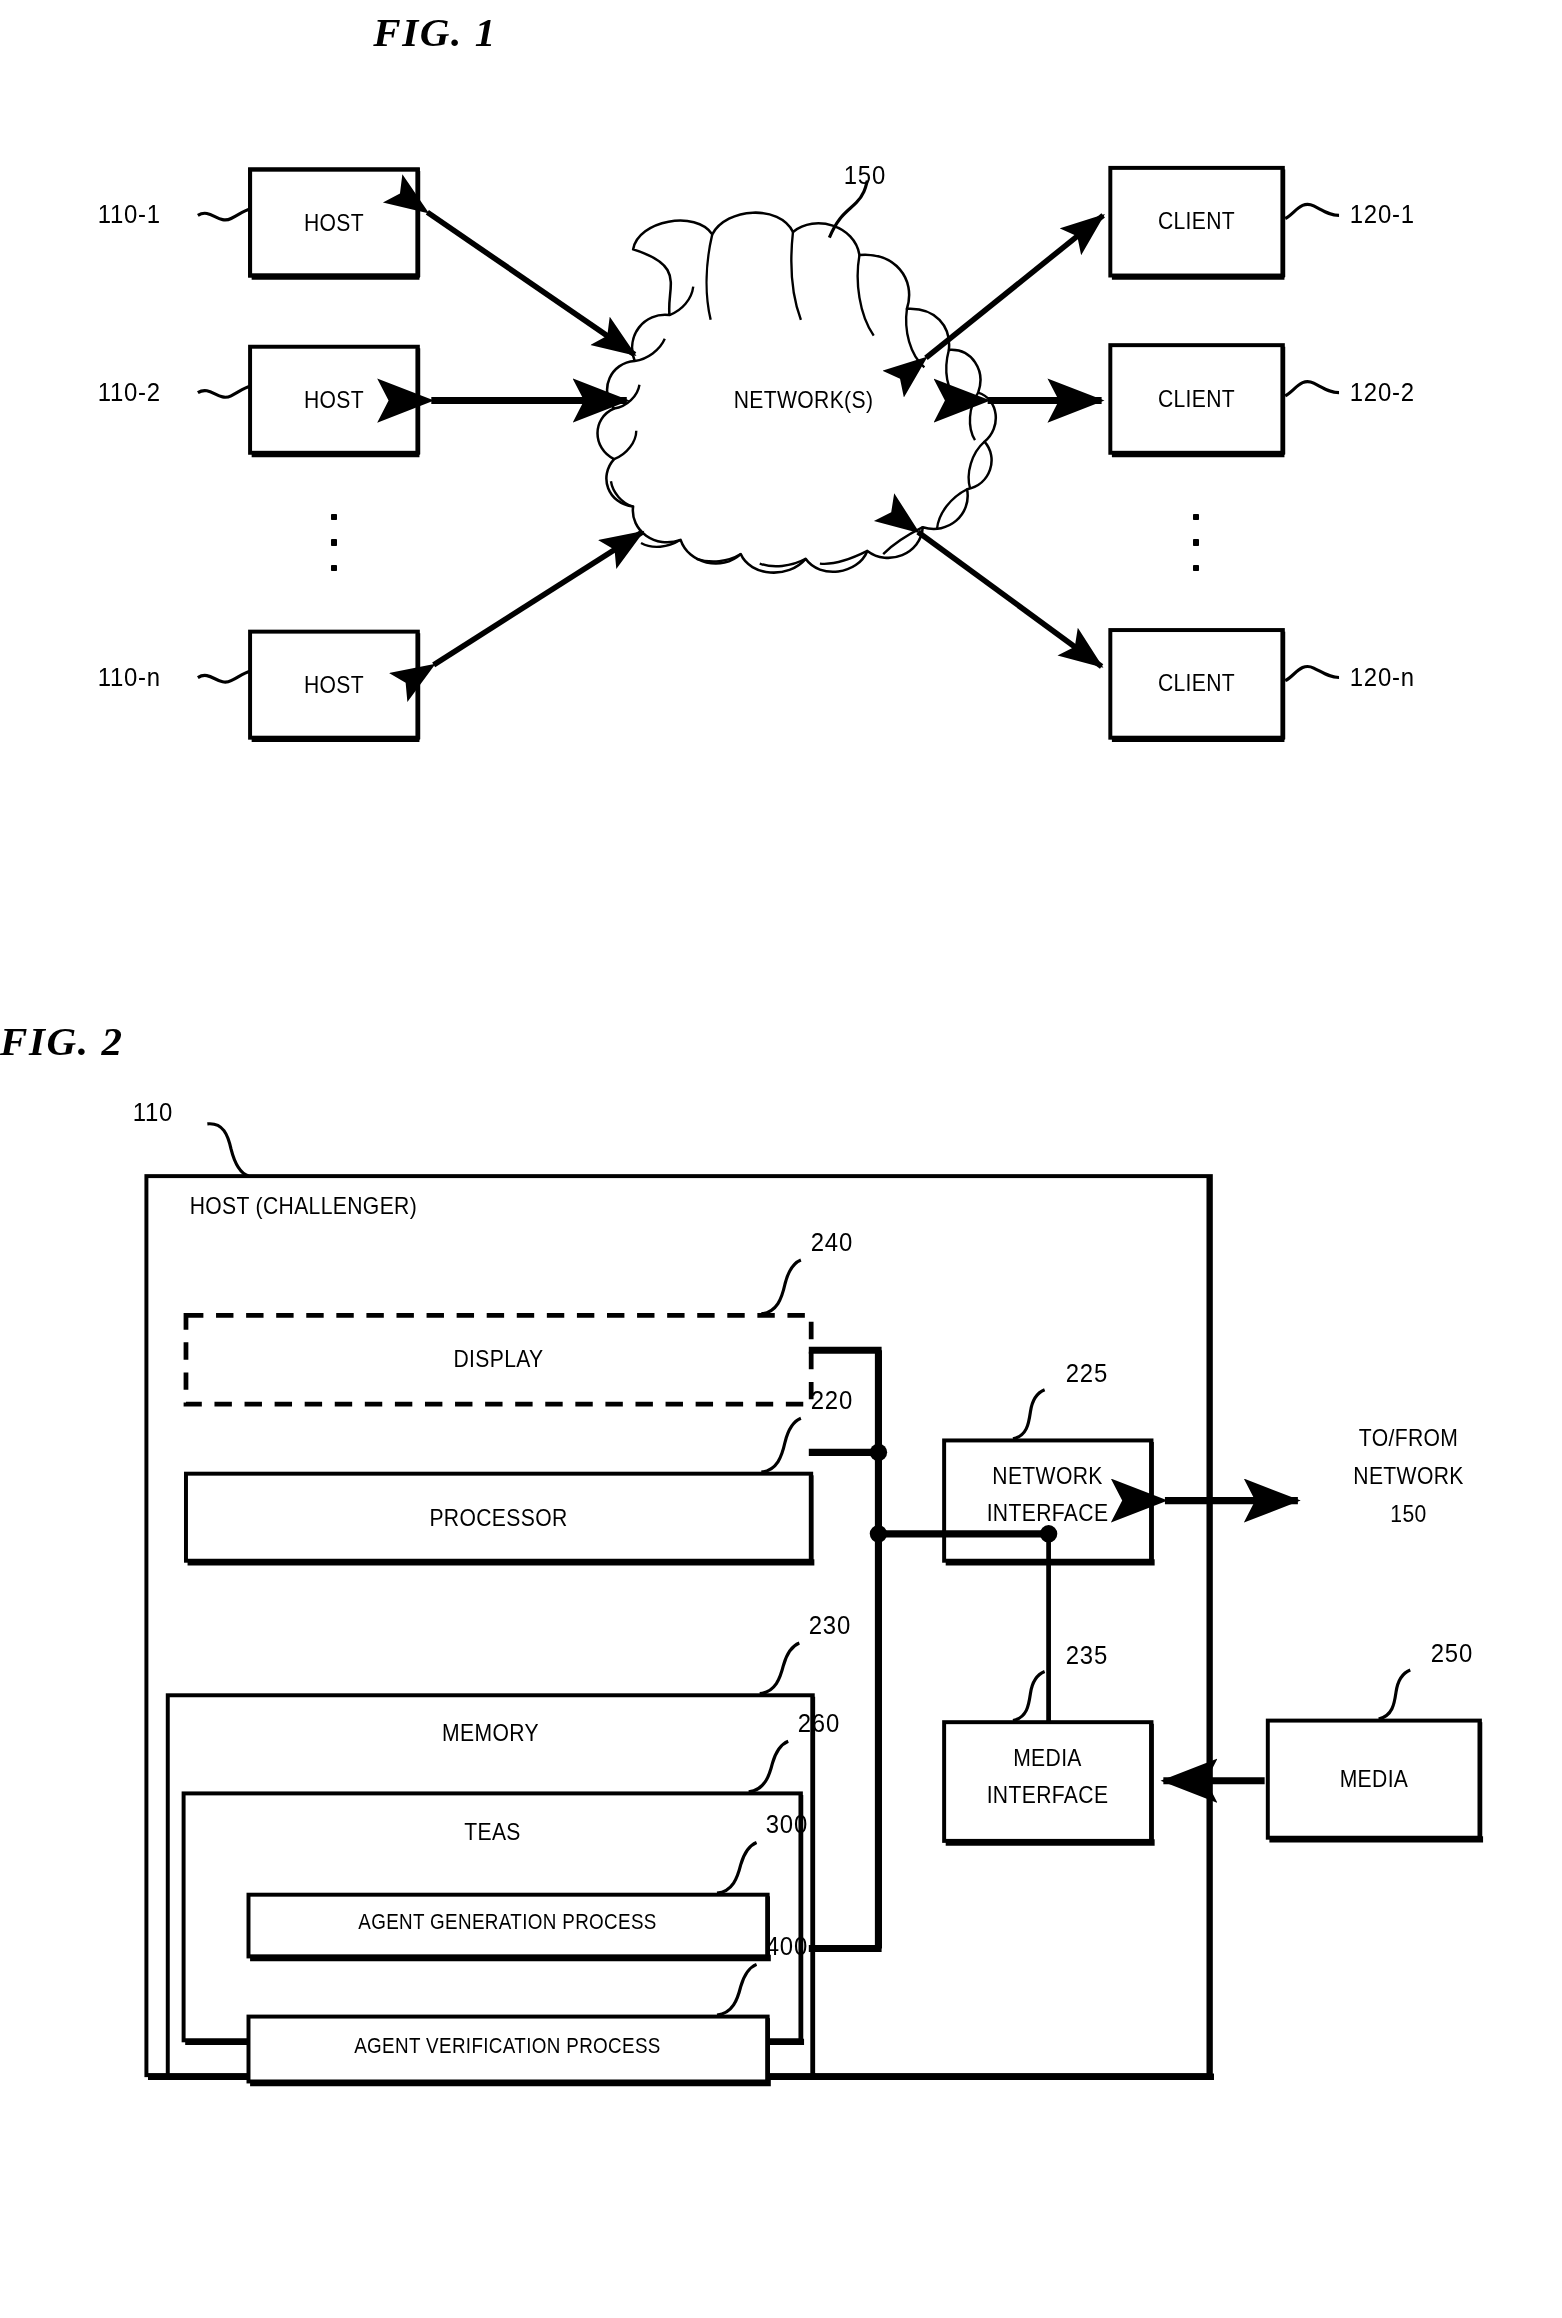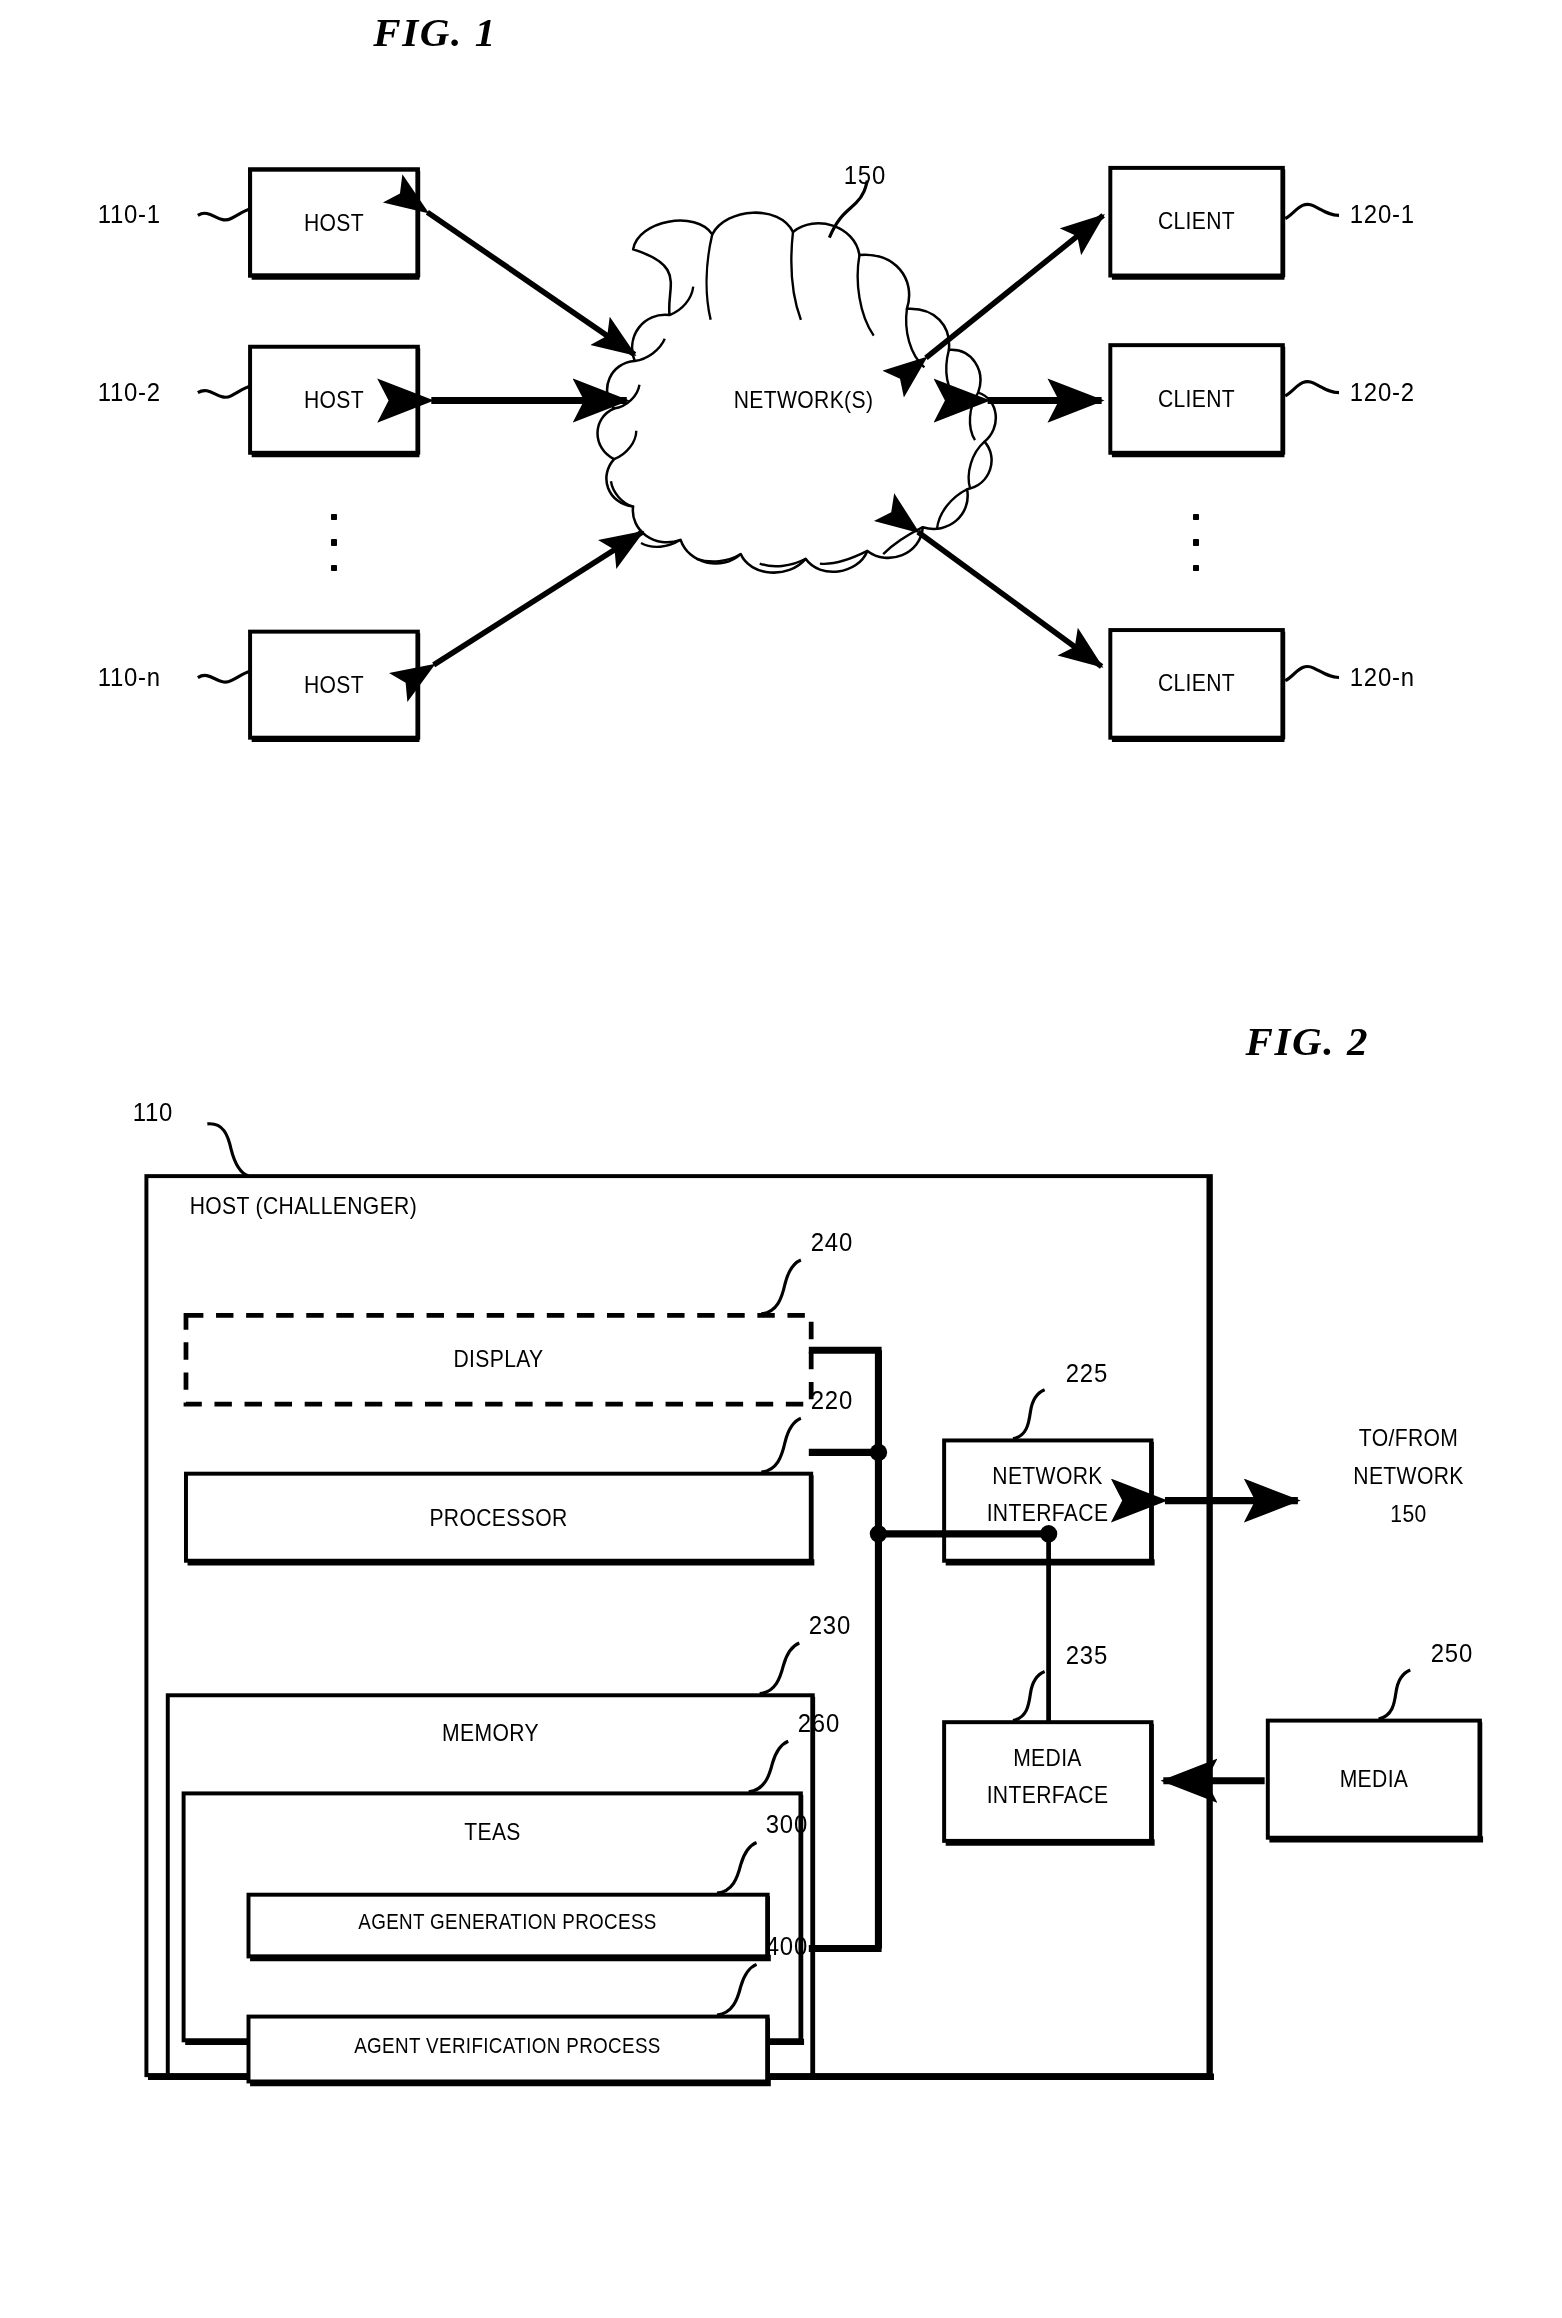--- a/index.html
+++ b/index.html
@@ -34,21 +34,21 @@
     position: absolute;
     font-family: "Liberation Serif", "DejaVu Serif", serif;
     font-style: italic;
     font-weight: 700;
     font-size: 41px;
     letter-spacing: 1.6px;
     white-space: nowrap;
     color: #000;
   }
   #fig1-title { left: 0; top: 8px; width: 870px; text-align: center; }
-  #fig2-title { left: 8px; top: 1017px; width: 1361px; text-align: right; }
+  #fig2-title { left: 0; top: 1017px; width: 1361px; text-align: left; }
 
   
   .box-label {
     position: absolute;
     font-family: "Liberation Sans", sans-serif;
     font-size: 24px;
     letter-spacing: 0.4px;
     color: #000;
     white-space: nowrap;
     text-align: center;

